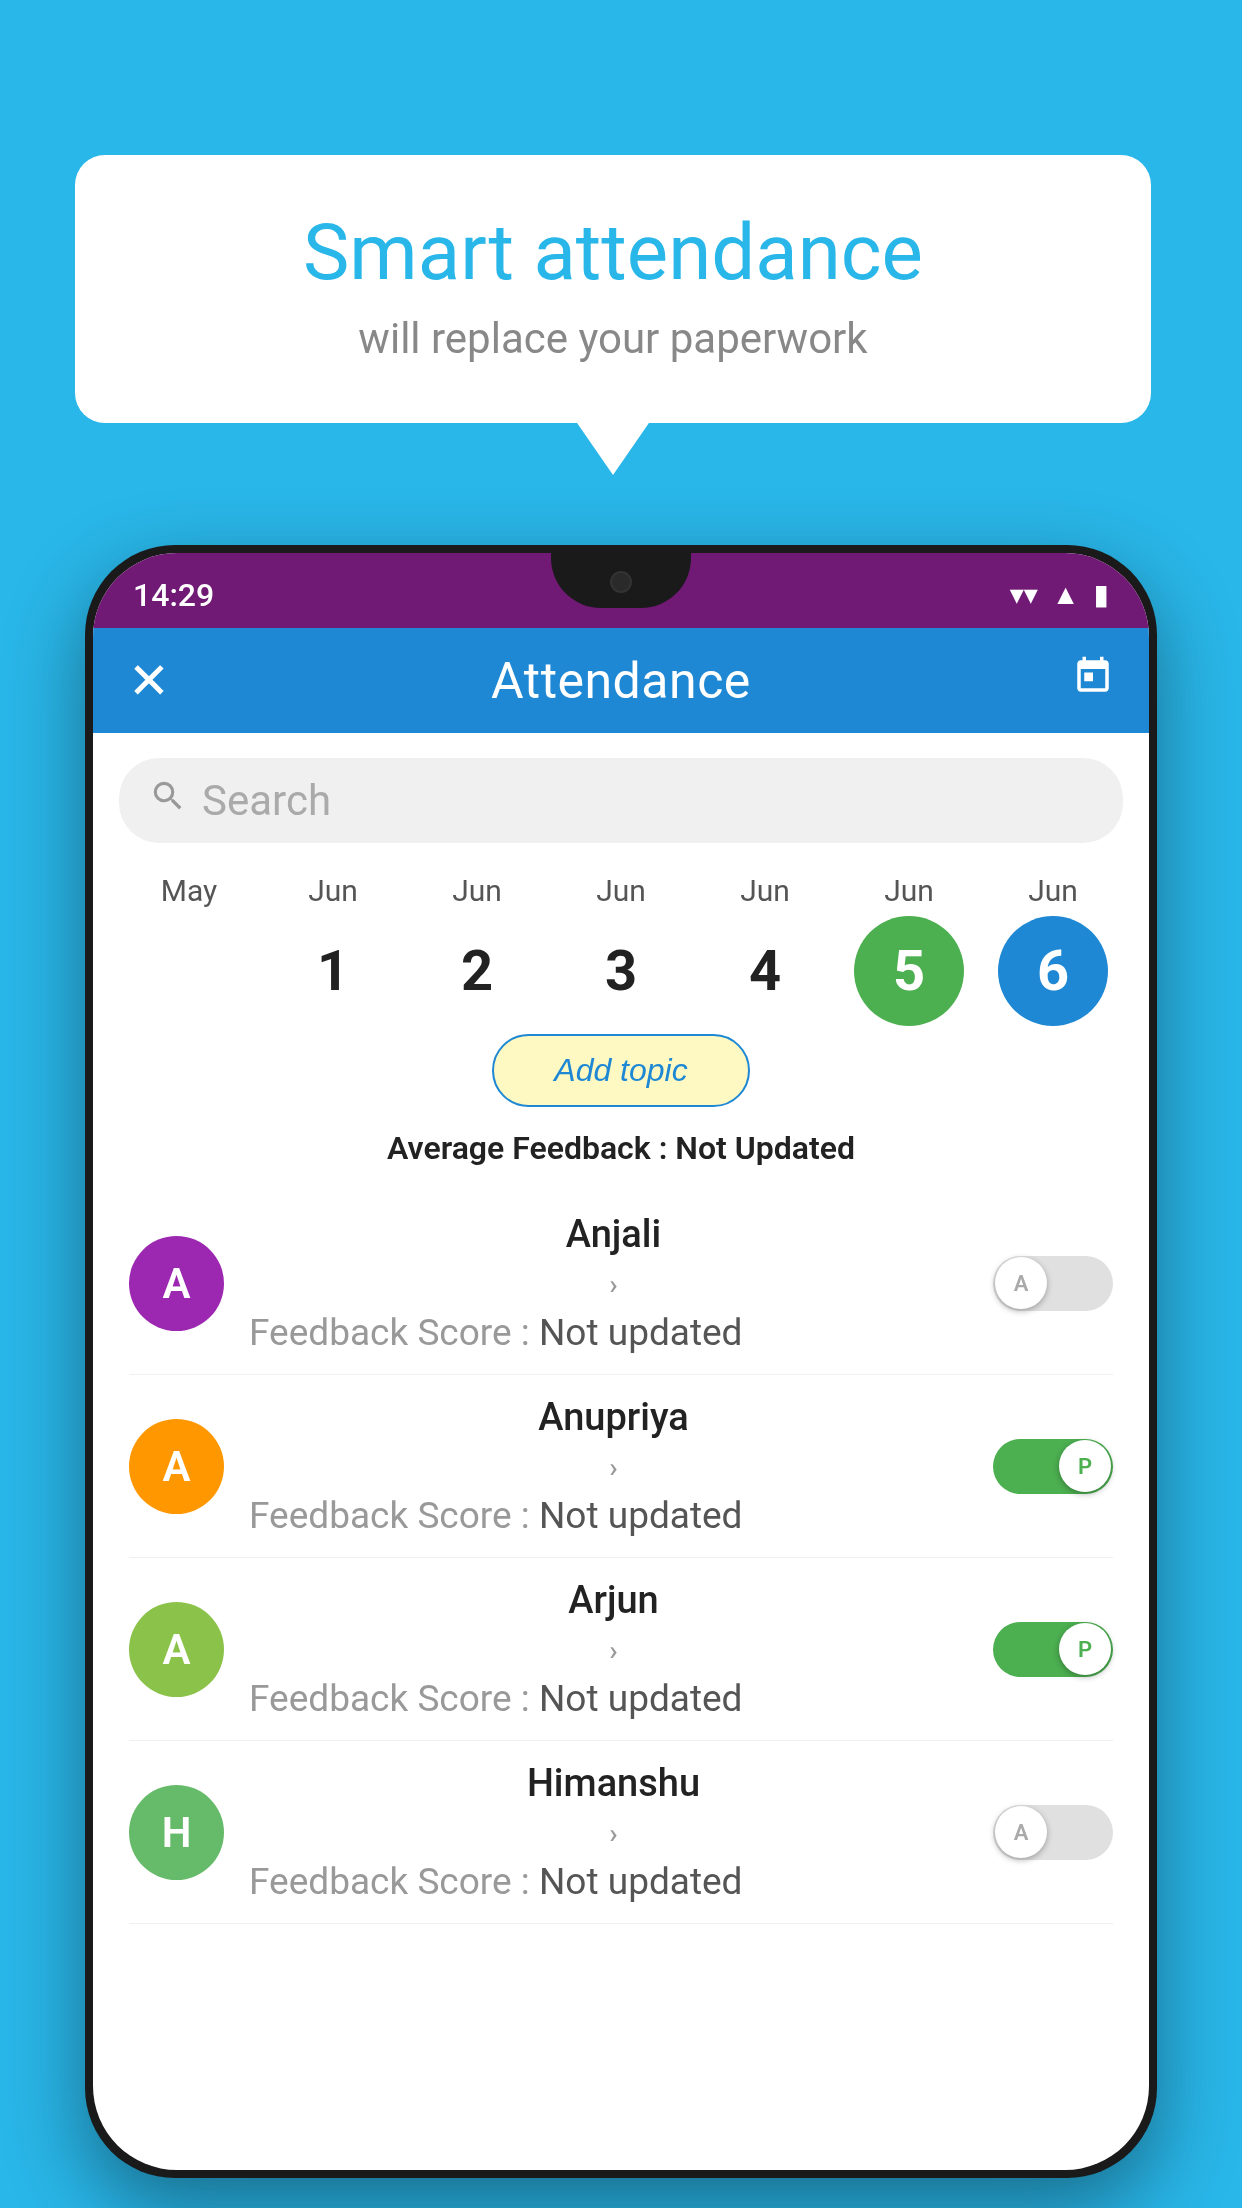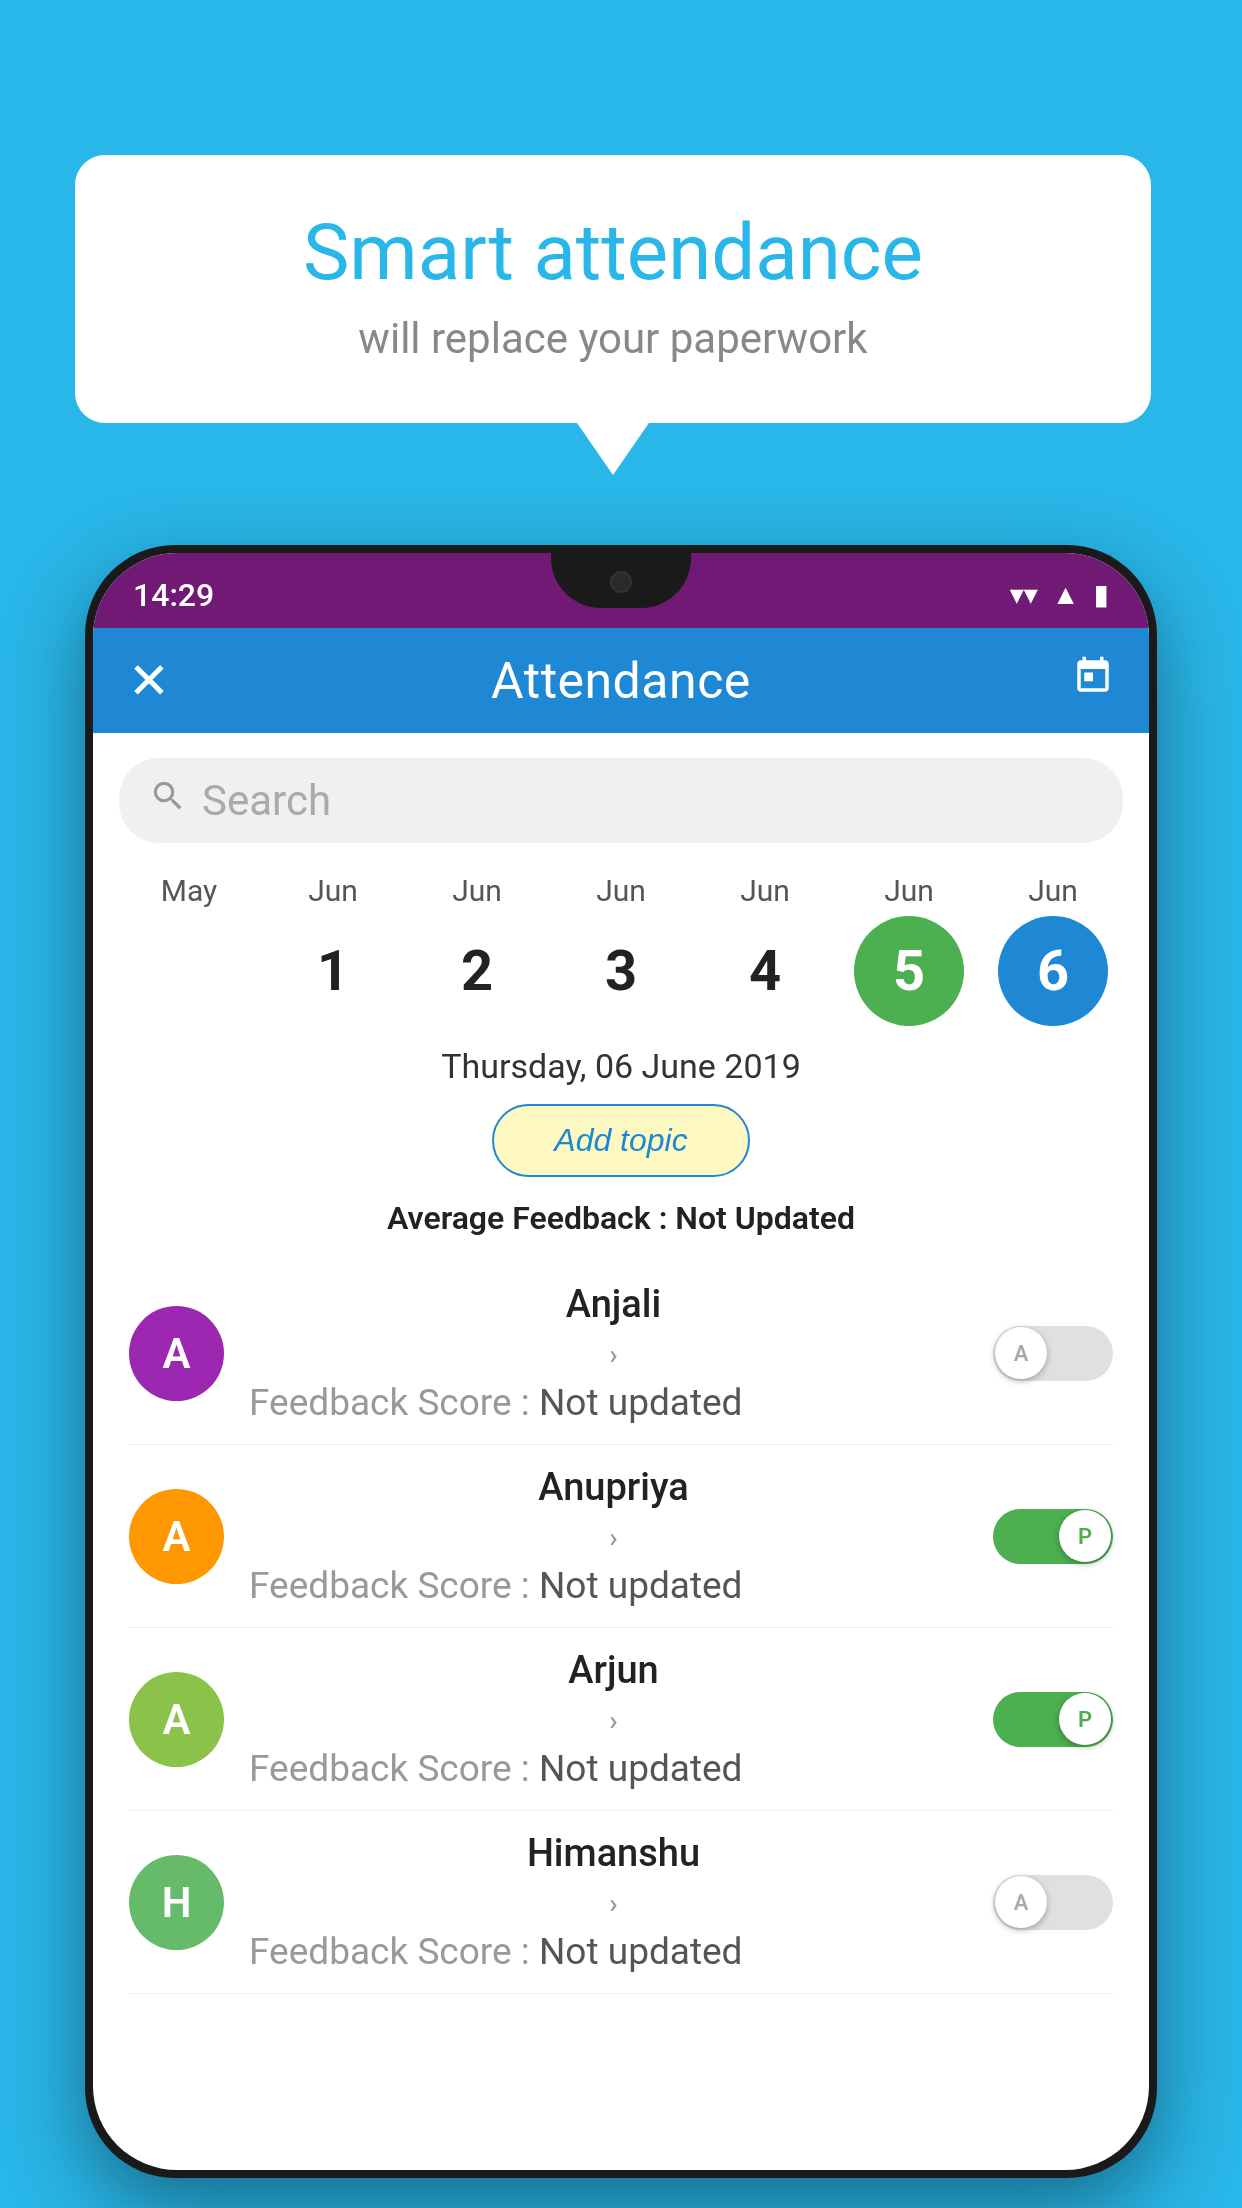--- a/index.html
+++ b/index.html
@@ -410,21 +410,20 @@
         <div class="date-cell">
           <span class="date-month">Jun</span>
           <span class="date-num today-green">5</span>
         </div>
         <div class="date-cell">
           <span class="date-month">Jun</span>
           <span class="date-num today-blue">6</span>
         </div>
       </div>
 
-      <div class="selected-date-text">Thursday, 06 June 2019</div>
 
       <button class="add-topic-btn">Add topic</button>
 
       <div class="avg-feedback">
         <span>Average Feedback : </span><span>Not Updated</span>
       </div>
 
       <div class="student-list">
 
         <div class="student-row">

